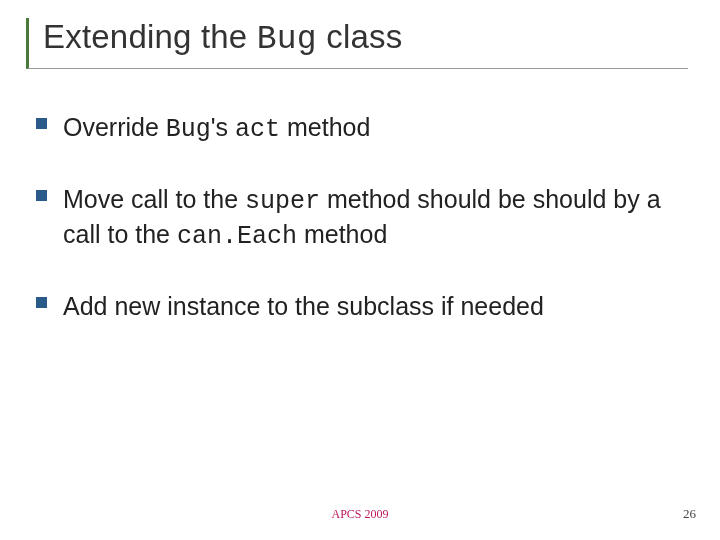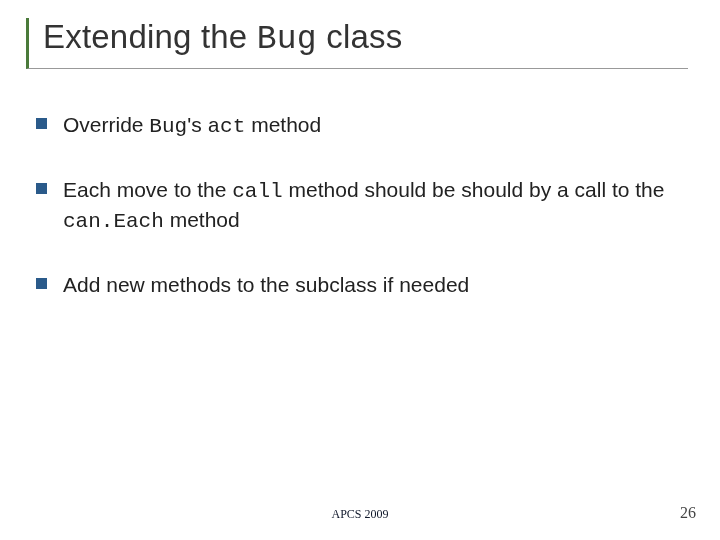--- a/index.html
+++ b/index.html
@@ -42,40 +42,40 @@
   }
   .bullet-mark {
     width: 11px;
     height: 11px;
     background: #2a5a8a;
     flex-shrink: 0;
     margin-top: 7px;
     margin-right: 16px;
   }
   .bullet-text {
-    font-size: 21px;
+    font-size: 25px;
     color: #222;
     line-height: 1.3;
   }
   .bullet-text .mono { font-family: "Courier New", Courier, monospace; }
   .footer-center {
     position: absolute;
     bottom: 18px;
     left: 0;
     width: 100%;
     text-align: center;
     font-size: 12px;
-    color: #0f172a;
+    color: #be185d;
     font-family: "Times New Roman", Times, serif;
   }
   .footer-right {
     position: absolute;
     bottom: 18px;
     right: 24px;
-    font-size: 16px;
+    font-size: 13px;
     color: #444;
     font-family: "Times New Roman", Times, serif;
   }
 </style>
 </head>
 <body>
 
 <div class="slide">
 
   <div class="title-wrap">
@@ -84,24 +84,24 @@
     </h1>
   </div>
 
   <div class="bullets" id="bullet-list">
       <div class="bullet-item">
         <div class="bullet-mark"></div>
         <div class="bullet-text"><span>Override </span><span class="mono">Bug</span><span>'s </span><span class="mono">act</span><span> method</span></div>
       </div>
       <div class="bullet-item">
         <div class="bullet-mark"></div>
-        <div class="bullet-text"><span>Each move to the </span><span class="mono">call</span><span> method should be should by a call to the </span><span class="mono">can.Each</span><span> method</span></div>
+        <div class="bullet-text"><span>Move call to the </span><span class="mono">super</span><span> method should be should by a call to the </span><span class="mono">can.Each</span><span> method</span></div>
       </div>
       <div class="bullet-item">
         <div class="bullet-mark"></div>
-        <div class="bullet-text"><span>Add new methods to the subclass if needed</span></div>
+        <div class="bullet-text"><span>Add new instance to the subclass if needed</span></div>
       </div>
     </div>
 
   <div class="footer-center">APCS 2009</div>
   <div class="footer-right">26</div>
 
 </div>
 
 </body></html>

